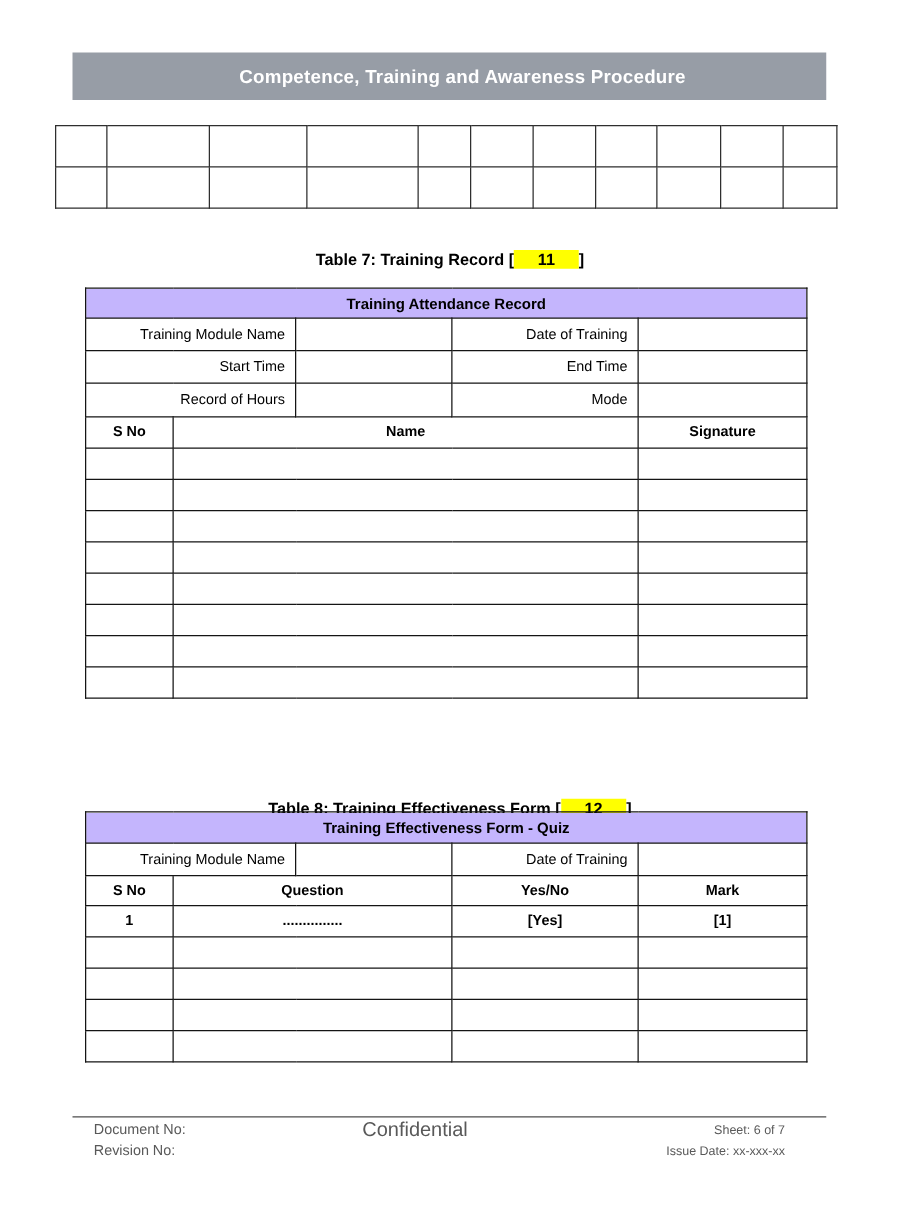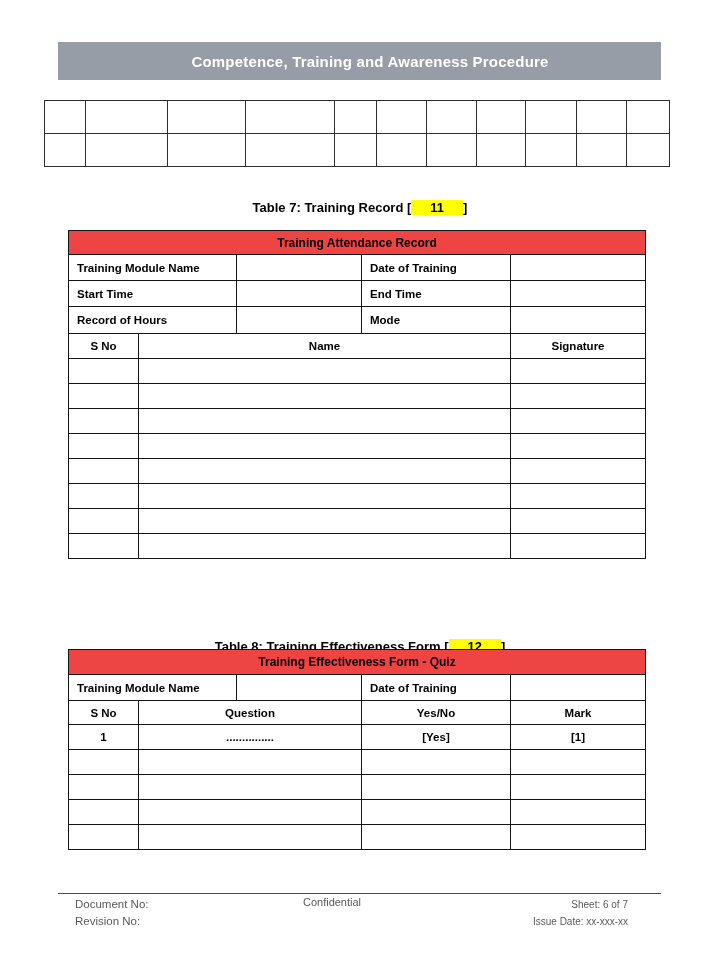--- a/index.html
+++ b/index.html
@@ -26,34 +26,34 @@
     position:absolute; left:0; width:720px; text-align:center;
     font-weight:700; font-size:13px; color:#000;
   }
   .caption-7 { top:200px; }
   .caption-8 { top:639px; }
   .caption mark { background:#ffff00; color:#000; font-weight:700; padding:0 19px; }
 
   
   .doc-table { position:absolute; left:68px; width:577px; font-size:11.5px; }
   .doc-table td { border:1.5px solid #141414; padding:0 8px; vertical-align:middle; overflow:hidden; }
-  .doc-table .tbl-title { background:#ef4444; text-align:center; font-weight:700; font-size:12px; }
-  .doc-table .label { font-weight:700; text-align:left;margin-left:26px; }
+  .doc-table .tbl-title { background:#c4b5fd; text-align:center; font-weight:700; font-size:12px; }
+  .doc-table .label { font-weight:400; text-align:right;margin-left:26px; }
   .doc-table .ctr   { text-align:center; }
   .doc-table .hd    { text-align:center; font-weight:700; }
   .attendance { top:230px; }
   .quiz { top:649px; }
 
   
   .footer-line {
     position:absolute; left:58px; top:893px; width:603px;
     border-top:1.5px solid #4d4d4d; height:0;
   }
   .footer-left  { position:absolute; left:75px;  top:896px; font-size:11.5px; color:#595959; line-height:17px; text-align:left; }
-  .footer-center{ position:absolute; left:0; width:664px; top:896px; font-size:11px; color:#595959; text-align:center; }
+  .footer-center{ position:absolute; left:0; width:664px; top:896px; font-size:16px; color:#595959; text-align:center; }
   .footer-right { position:absolute; right:92px; top:896px; font-size:10px; color:#595959; line-height:17px; text-align:right; }
 </style>
 </head>
 <body>
 
 <div class="page">
 
   <div class="title-bar">
     <span>Competence, Training and Awareness Procedure</span>
   </div>

